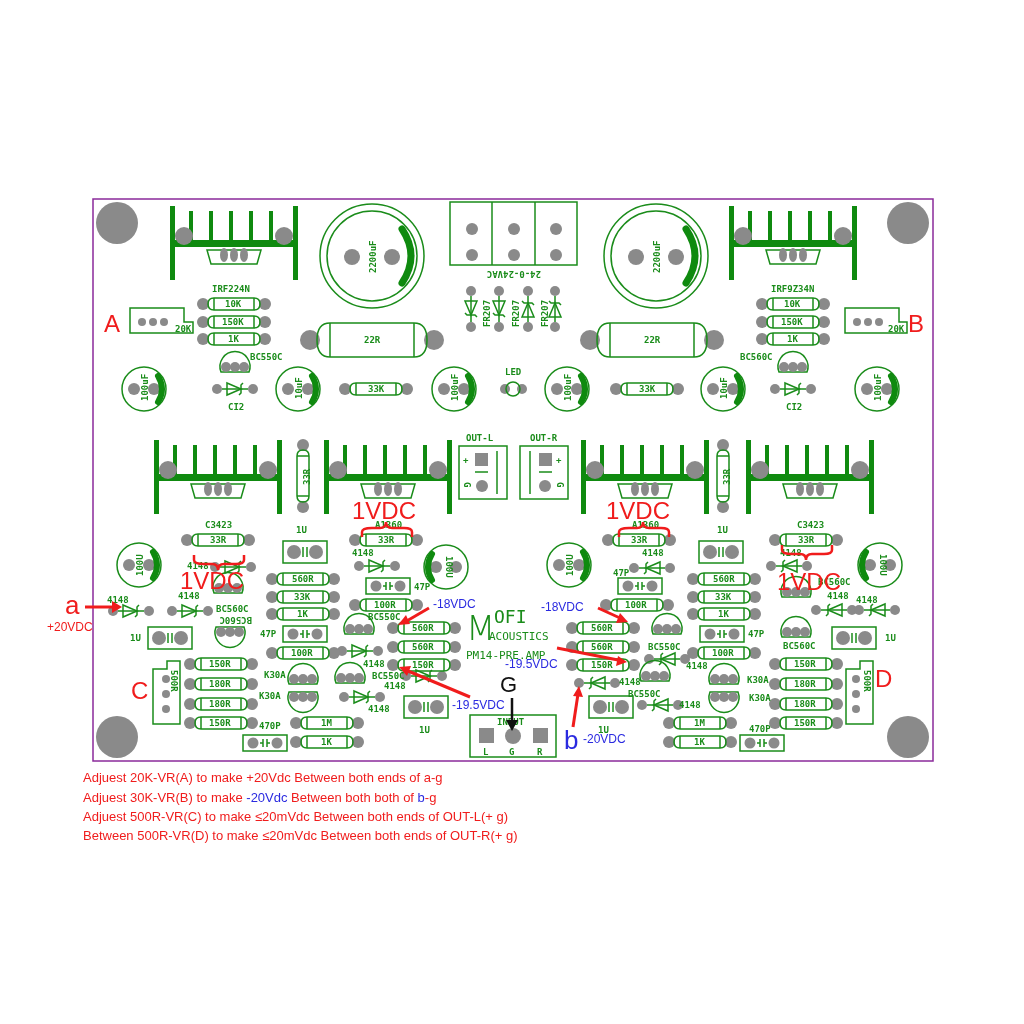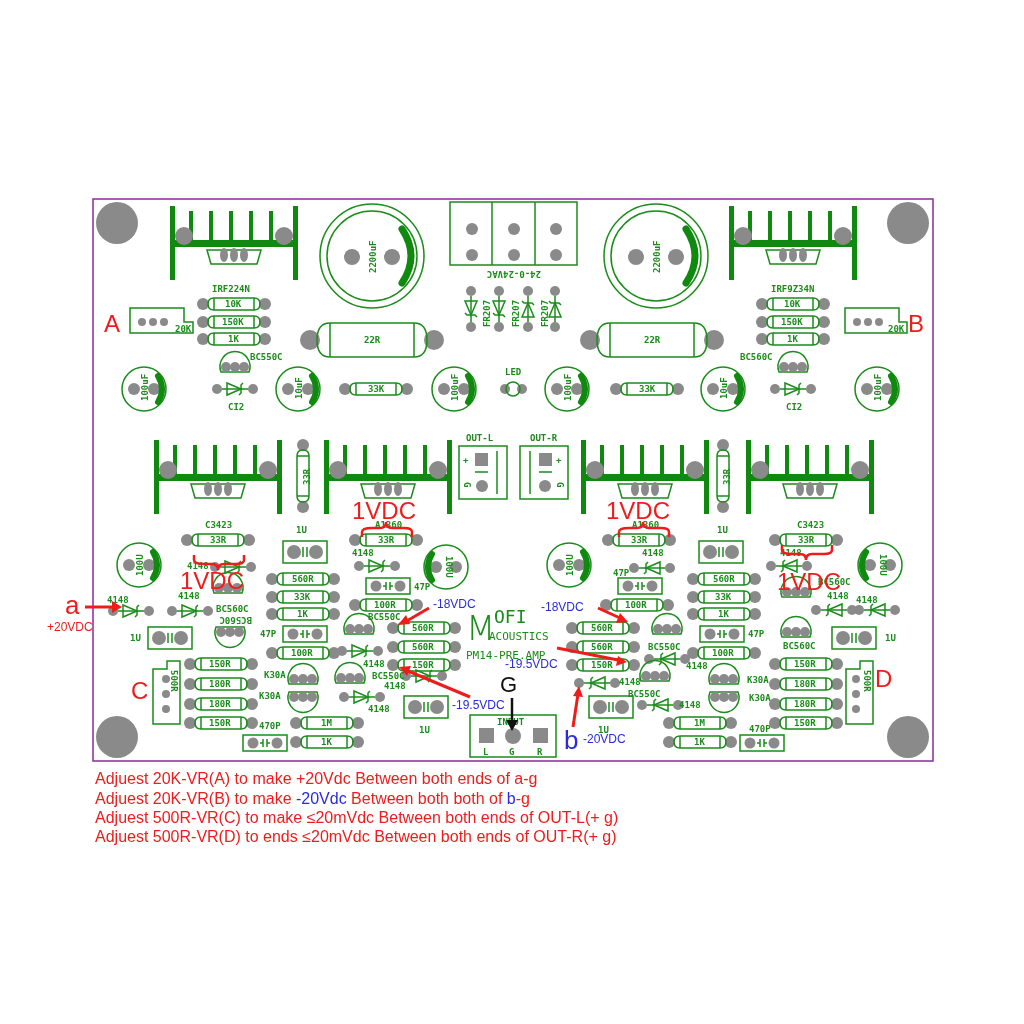--- a/index.html
+++ b/index.html
@@ -5,21 +5,21 @@
   html,body{margin:0;padding:0;background:#ffffff;}
   body{width:1024px;height:1024px;position:relative;overflow:hidden;font-family:"DejaVu Sans",sans-serif;}
   #board{position:absolute;left:0;top:0;width:1024px;height:1024px;}
   .g{stroke:#1a8c1a;fill:none;stroke-width:1.5;}
   .hs{fill:#0f8a0f;stroke:none;}
   .pad{fill:#8a8a8a;}
   .lbl{font-family:"DejaVu Sans Mono",monospace;font-weight:bold;fill:#1a8c1a;font-size:9px;}
   .red{fill:#f01c1c;font-family:"Liberation Sans",sans-serif;}
   .blue{fill:#2a2ae0;font-family:"Liberation Sans",sans-serif;}
   .blk{fill:#111;font-family:"Liberation Sans",sans-serif;}
-  .note{position:absolute;left:95px;font-family:"Liberation Sans",sans-serif;font-size:16px;color:#f01c1c;white-space:nowrap;}
+  .note{position:absolute;left:83px;font-family:"Liberation Sans",sans-serif;font-size:13px;color:#f01c1c;white-space:nowrap;}
   .note .hl{color:#2a2ae0;}
 </style>
 </head>
 <body>
 
 <svg id="board" viewBox="0 0 1024 1024" xmlns="http://www.w3.org/2000/svg">
   <defs>
 
     <g id="res">
       <circle class="pad" cx="-31" cy="0" r="6"></circle>
@@ -581,20 +581,20 @@
     <text class="blue" x="583" y="743" font-size="12">-20VDC</text>
     <path d="M573,727 L578,694" stroke="#f01c1c" stroke-width="3"></path>
     <path d="M579,686 L583,697 L573,696 Z" fill="#f01c1c"></path>
   </g>
 </svg>
 
 <div class="note" style="top:770px">
   <span>Adjuest 20K-VR(A) to make +20Vdc Between both ends of a-g</span>
 </div>
 <div class="note" style="top:790px">
-  <span>Adjuest 20K-VR(B) to make </span><span class="hl">-20Vdc</span><span> Between both both of </span><span class="hl">b</span><span>-g</span>
+  <span>Adjuest 30K-VR(B) to make </span><span class="hl">-20Vdc</span><span> Between both both of </span><span class="hl">b</span><span>-g</span>
 </div>
 <div class="note" style="top:809px">
   <span>Adjuest 500R-VR(C) to make ≤20mVdc Between both ends of OUT-L(+ g)</span>
 </div>
 <div class="note" style="top:828px">
-  <span>Adjuest 500R-VR(D) to ends ≤20mVdc Between both ends of OUT-R(+ g)</span>
+  <span>Between 500R-VR(D) to make ≤20mVdc Between both ends of OUT-R(+ g)</span>
 </div>
 
 </body></html>

